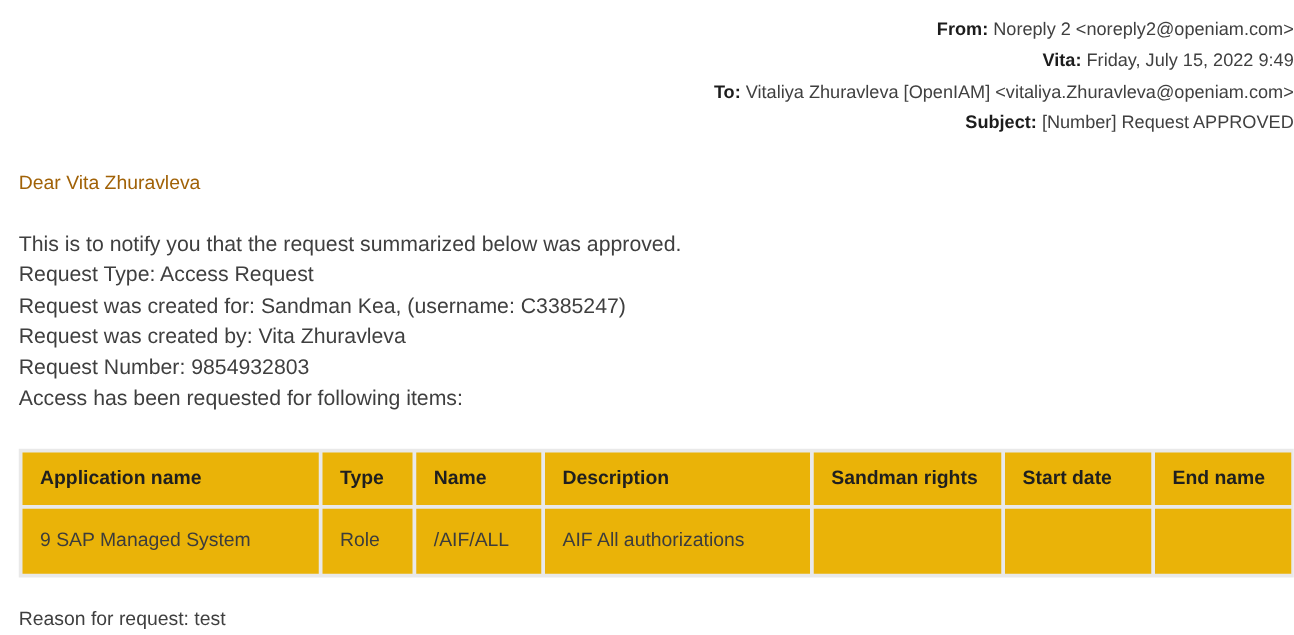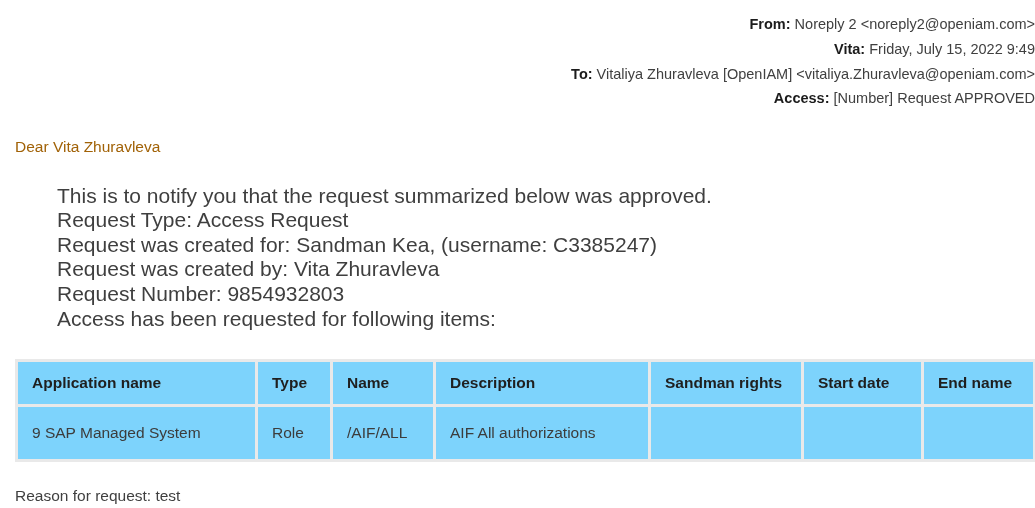--- a/index.html
+++ b/index.html
@@ -34,39 +34,38 @@
   .greeting {
     font-size: 15.5px;
     line-height: 24.5px;
     color: #a16207;
     margin-top: 24px;
   }
   .body-block {
     margin-top: 24px;
   }
   .body-line {
-    font-size: 21px;
+    font-size: 17px;
     line-height: 24.6px;
     color: #3f3f3f;
     white-space: nowrap;
-    margin-left: 42px;
   }
   .table-wrap {
     margin-top: 28px;
     width: 1003px;
   }
   table.access-table {
     border-collapse: separate;
     border-spacing: 3px;
     background: #e9e9e9;
     width: 1003px;
     table-layout: fixed;
   }
   table.access-table td {
-    background: #7dd3fc;
+    background: #eab308;
     padding: 0 14px;
     vertical-align: middle;
   }
   table.access-table thead td {
     height: 42px;
     font-weight: bold;
     font-size: 15.5px;
     color: #1f1f1f;
     white-space: nowrap;
   }
@@ -105,21 +104,21 @@
     </div>
     <div class="hdr-line">
       <span class="lbl">Vita:</span>
       <span>Friday, July 15, 2022 9:49</span>
     </div>
     <div class="hdr-line">
       <span class="lbl">To:</span>
       <span>Vitaliya Zhuravleva [OpenIAM] &lt;vitaliya.Zhuravleva@openiam.com&gt;</span>
     </div>
     <div class="hdr-line">
-      <span class="lbl">Access:</span>
+      <span class="lbl">Subject:</span>
       <span>[Number] Request APPROVED</span>
     </div>
   </div>
 
   <div class="greeting">Dear Vita Zhuravleva</div>
 
   <div class="body-block">
     <div class="body-line">This is to notify you that the request summarized below was approved.</div>
     <div class="body-line">Request Type: Access Request</div>
     <div class="body-line">Request was created for: Sandman Kea, (username: C3385247)</div>

